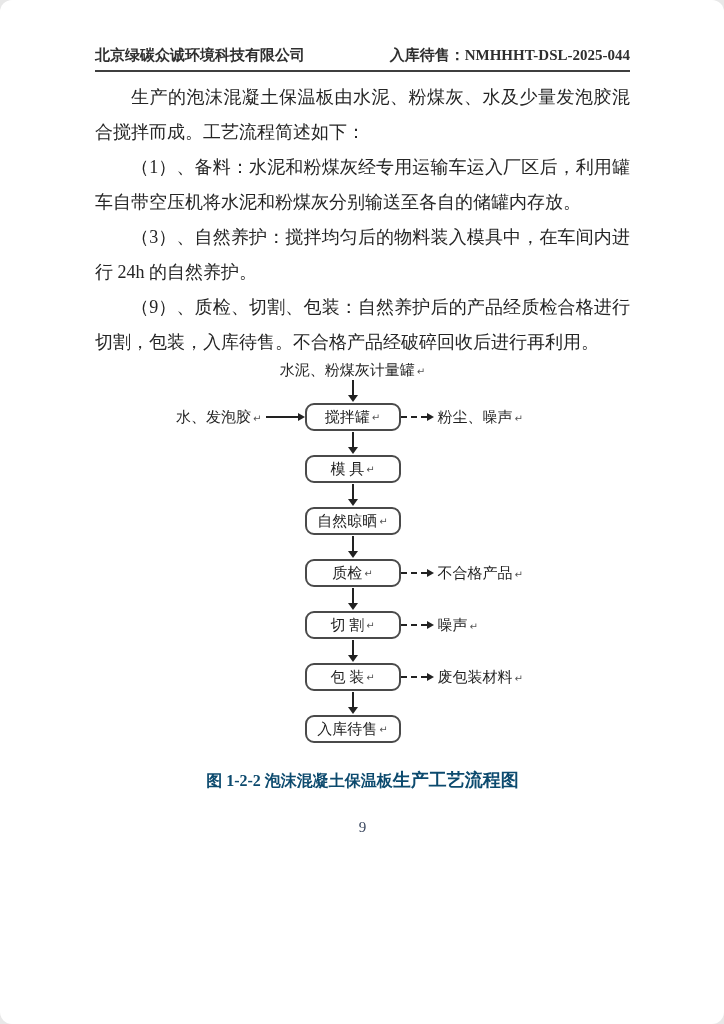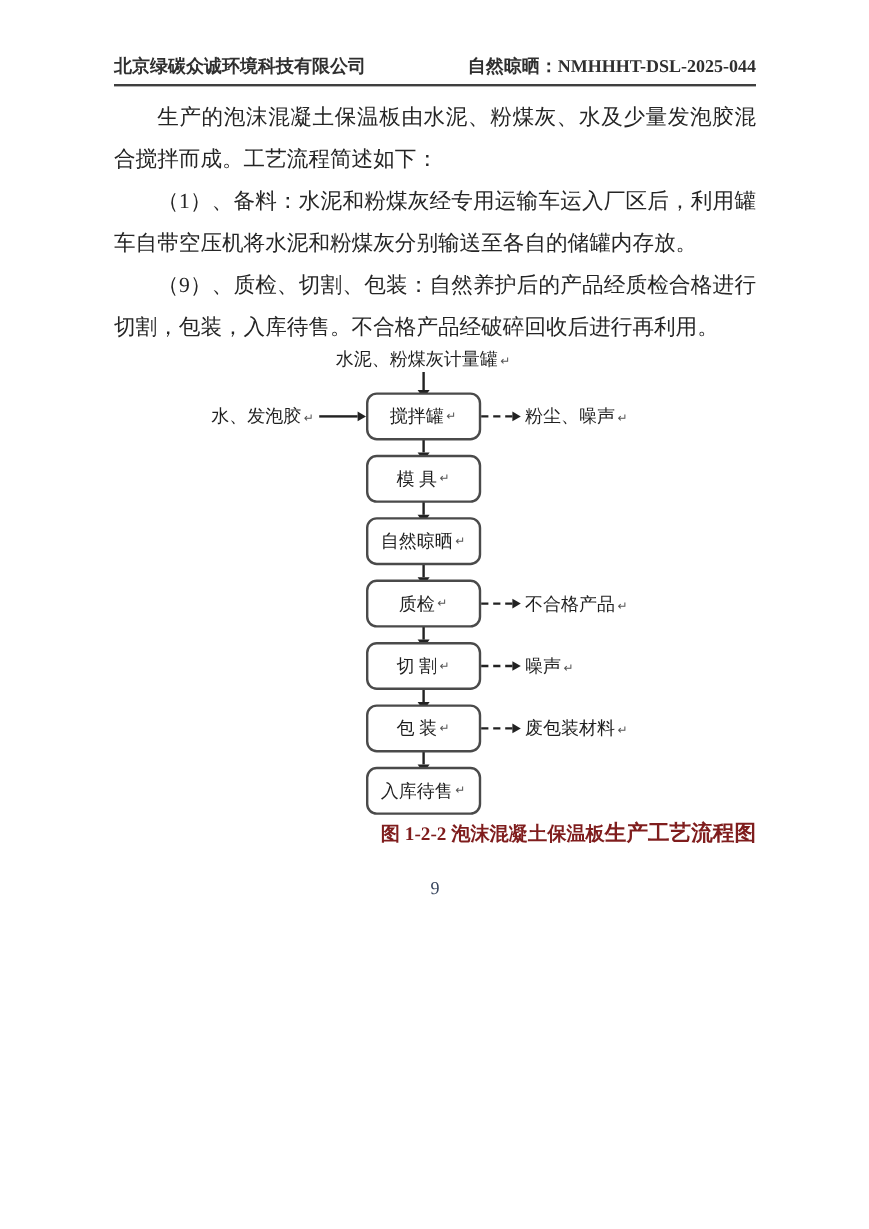--- a/index.html
+++ b/index.html
@@ -7,20 +7,21 @@
   .page {
     width: 724px;
     height: 1024px;
     margin: 0 auto;
     background: #ffffff;
     font-family: "Liberation Serif", serif;
     color: #262626;
     padding: 46px 94px 0 95px;
     overflow: hidden;
     position: relative;
+    border-radius: 12px;
   }
   
   .header {
     display: flex;
     justify-content: space-between;
     align-items: flex-end;
     font-size: 15px;
     font-weight: bold;
     color: #2f2f2f;
     padding-bottom: 5px;
@@ -58,21 +59,21 @@
   .fc-row {
     position: relative;
     width: 536px;
     height: 30px;
     display: flex;
     justify-content: center;
     align-items: center;
   }
   .fc-box {
     width: 96px;
-    height: 40px;
+    height: 28px;
     border: 2px solid #4a4a4a;
     border-radius: 9px;
     background: #fff;
     display: flex;
     align-items: center;
     justify-content: center;
     white-space: nowrap;
   }
   .left-attach {
     position: absolute;
@@ -96,47 +97,48 @@
     border-left: 7px solid #222;
   }
   .pmark {
     font-family: "DejaVu Sans", sans-serif;
     font-size: 10px;
     color: #555;
     margin-left: 2px;
   }
   
   .caption {
-    margin-top: 8px;
-    text-align: right;
+    margin-top: 24px;
+    text-align: center;
     font-weight: bold;
-    color: #7f1d1d;
+    color: #0c4a6e;
   }
   .cap1 { font-size: 16px; }
   .cap2 { font-size: 18px; }
   .page-number {
     margin-top: 27px;
     text-align: center;
     font-size: 15px;
     color: #39465e;
   }
 </style>
 </head>
 <body>
 
 <div class="page">
 
   <div class="header">
     <span>北京绿碳众诚环境科技有限公司</span>
-    <span><span>自然晾晒：</span><span>NMHHHT-DSL-2025-044</span></span>
+    <span><span>入库待售：</span><span>NMHHHT-DSL-2025-044</span></span>
   </div>
 
   <div class="body-text">
     <p>生产的泡沫混凝土保温板由水泥、粉煤灰、水及少量发泡胶混合搅拌而成。工艺流程简述如下：</p>
     <p>（1）、备料：水泥和粉煤灰经专用运输车运入厂区后，利用罐车自带空压机将水泥和粉煤灰分别输送至各自的储罐内存放。</p>
+    <p>（3）、自然养护：搅拌均匀后的物料装入模具中，在车间内进行 24h 的自然养护。</p>
     <p>（9）、质检、切割、包装：自然养护后的产品经质检合格进行切割，包装，入库待售。不合格产品经破碎回收后进行再利用。</p>
   </div>
 
   <div class="flowchart">
 
     <div class="fc-source"><span>水泥、粉煤灰计量罐</span><span class="pmark">↵</span></div>
 
     <div class="v-arrow">
         <div class="v-line"></div>
         <div class="v-head"></div>

